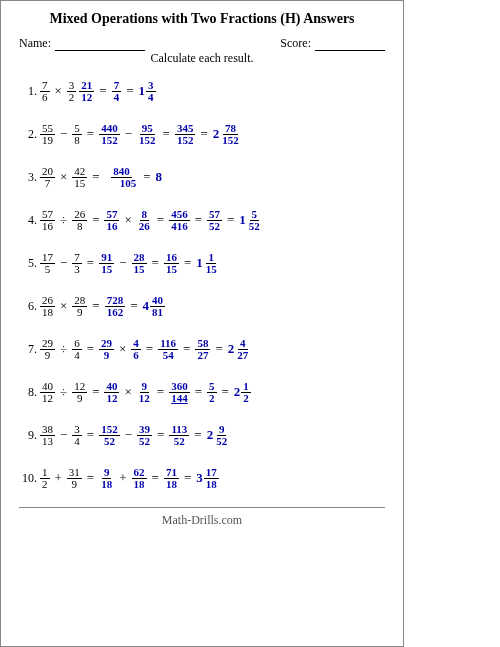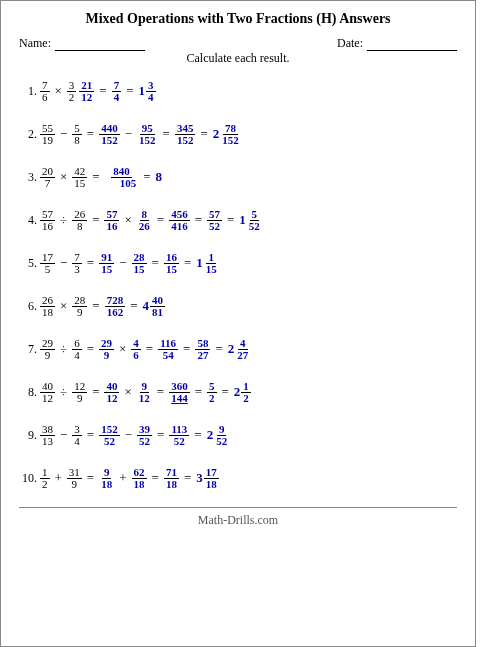--- a/index.html
+++ b/index.html
@@ -5,21 +5,21 @@
     * { box-sizing: border-box; margin: 0; padding: 0; }
     body {
       font-family: serif;
       background: #fff;
       width: 500px;
       min-height: 647px;
       font-size: 13px;
       color: #000;
     }
     .page {
-      width: 476px;
+      width: 404px;
       min-height: 647px;
       border: 1.5px solid #888;
       padding: 10px 18px 10px 18px;
       position: relative;
     }
     .title {
       text-align: center;
       font-size: 14px;
       font-weight: bold;
       margin-bottom: 8px;
@@ -137,22 +137,22 @@
 
 <div class="page">
   <div class="title">Mixed Operations with Two Fractions (H) Answers</div>
 
   <div class="header-row">
     <div class="header-field">
       <span>Name:</span>
       <span class="underline"></span>
     </div>
     <div class="header-field">
-      <span>Date:</span>
-      <span class="underline"></span>
+      <span>Score:</span>
+      <span class="underline-short"></span>
     </div>
   </div>
 
   <div class="instruction">Calculate each result.</div>
 
   <div class="problems" id="problems-container">
       <div class="problem-row">
         <span class="problem-num">1.</span>
         <span class="frac">
           <span class="num">7</span>

